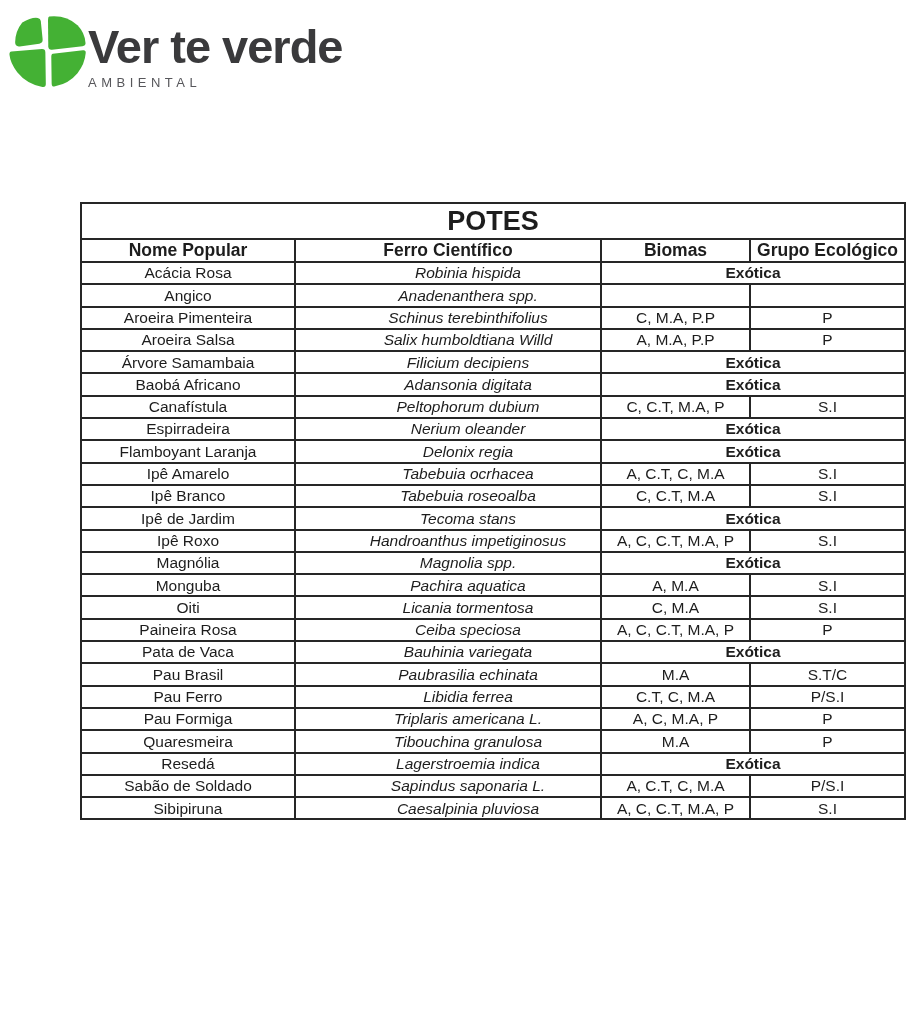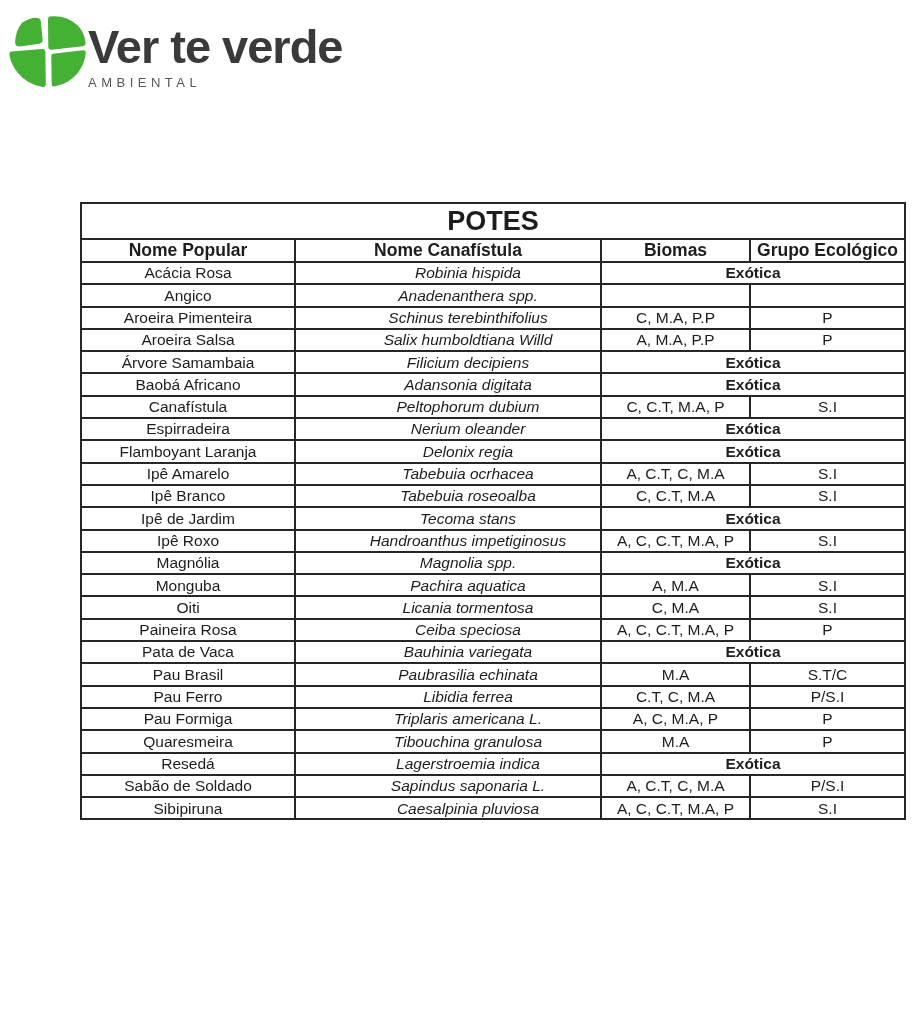--- a/index.html
+++ b/index.html
@@ -68,21 +68,21 @@
         <col class="w2">
         <col class="w3">
         <col class="w4">
     </colgroup>
     <thead>
       <tr>
         <td colspan="4" class="title-cell">POTES</td>
       </tr>
       <tr class="header-row">
         <th>Nome Popular</th>
-        <th>Nome Canafístula</th>
+        <th>Ferro Científico</th>
         <th>Biomas</th>
         <th>Grupo Ecológico</th>
       </tr>
     </thead>
     <tbody id="tree-rows">
         <tr>
           <td class="c-pop">Acácia Rosa</td>
           <td class="c-sci">Robinia hispida</td>
           <td class="c-merged" colspan="2">Exótica</td>
         </tr>

